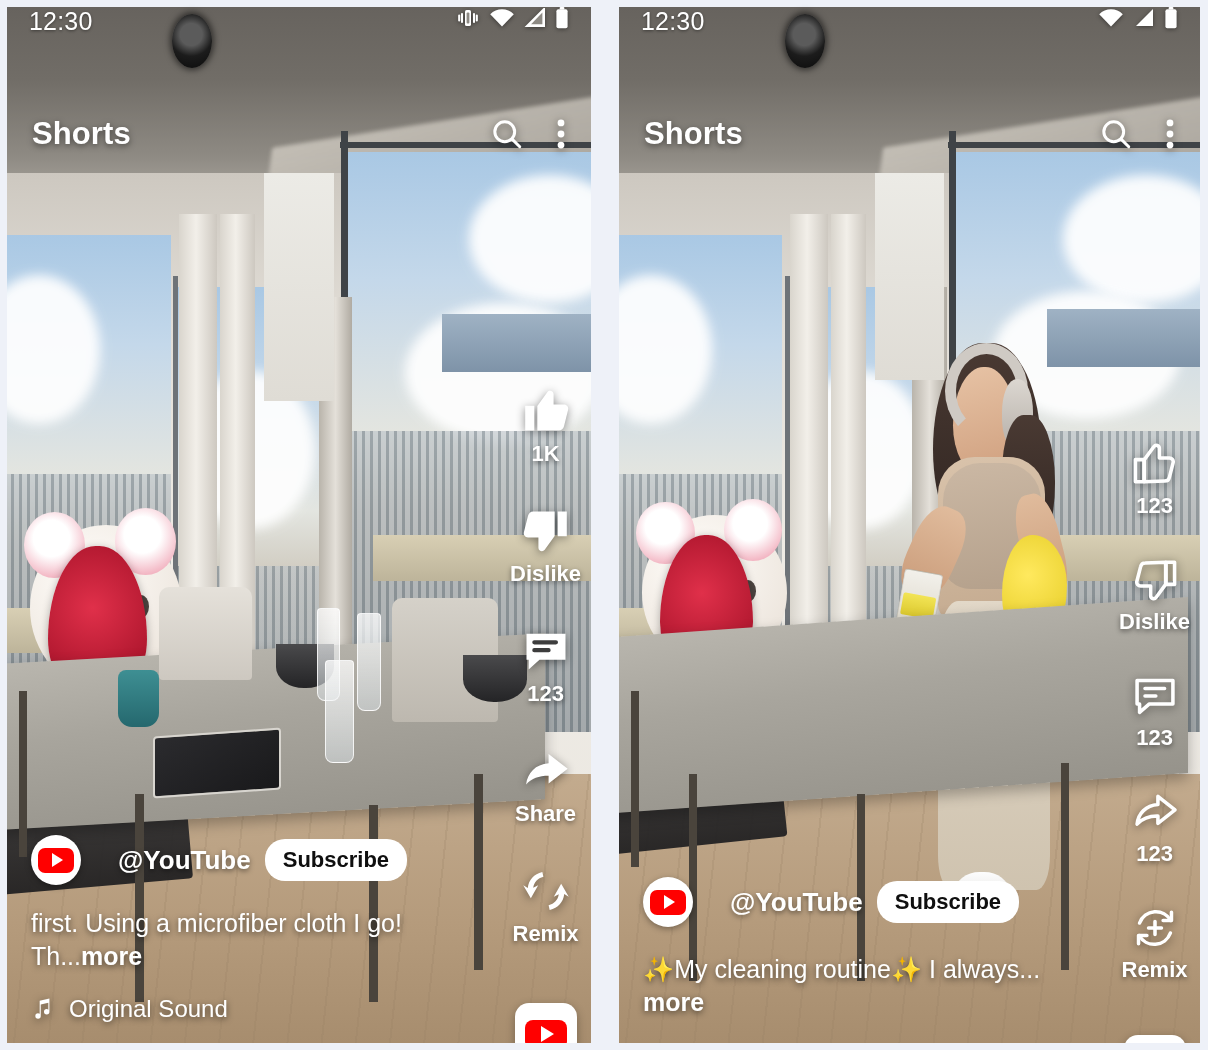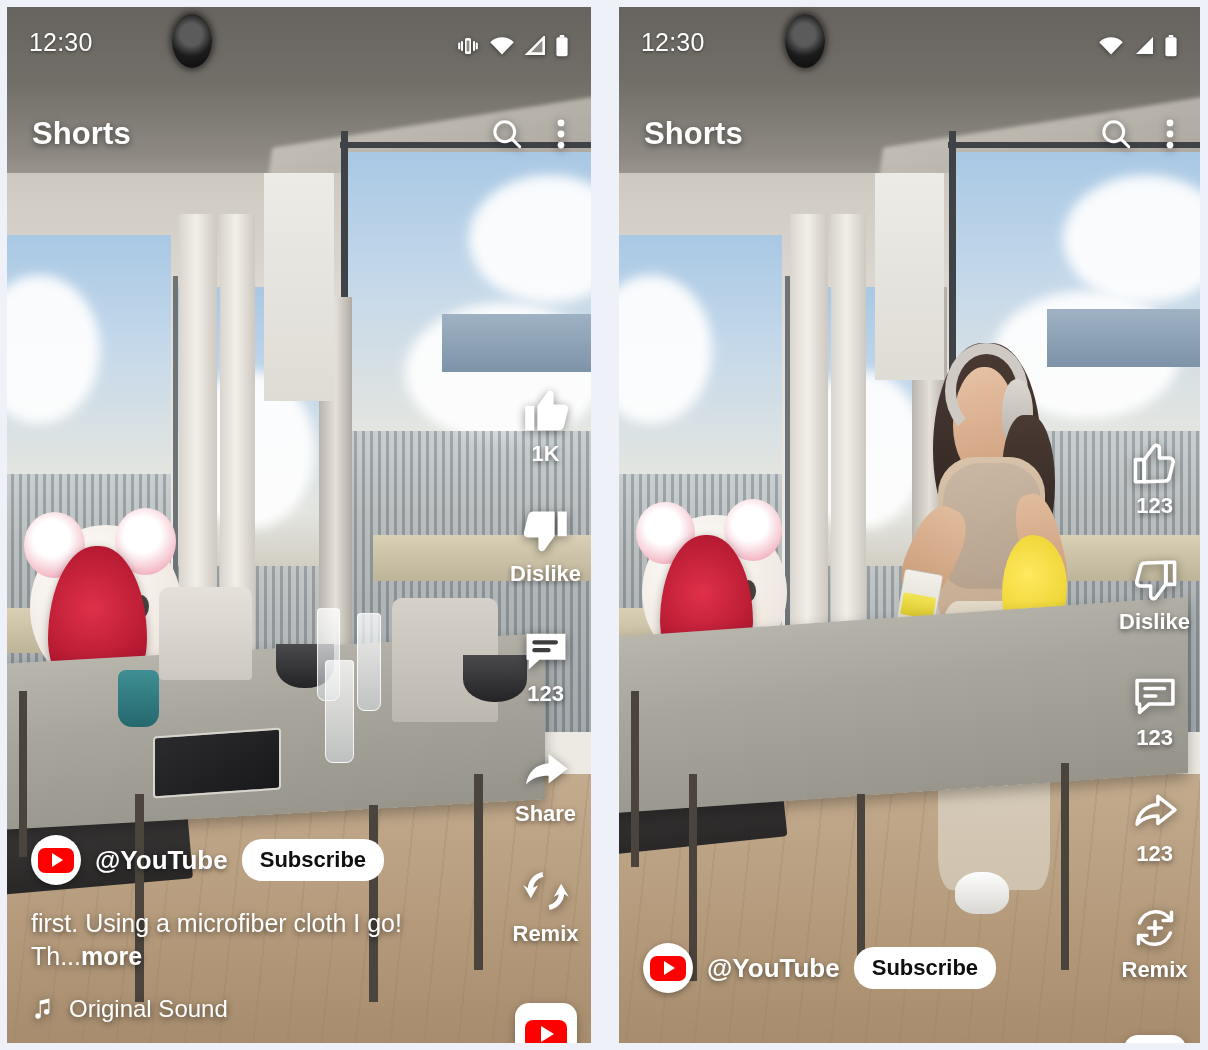--- a/index.html
+++ b/index.html
@@ -173,22 +173,22 @@
     position: absolute;
     background: radial-gradient(circle at 40% 35%, #ffe95e, #e8cf2b 70%, #cdb41c);
     border-radius: 46% 52% 48% 44% / 52% 44% 56% 48%;
   }
 
   
   .overlay { position: absolute; inset: 0; }
 
   .statusbar {
     position: absolute; left: 0; right: 0; top: 0; height: 62px;
-    display: flex; align-items: flex-end; justify-content: space-between;
-    padding: 12px 22px; color: #fff; gap: 15px;
+    display: flex; align-items: flex-start; justify-content: space-between;
+    padding: 0 22px; color: #fff; gap: 15px;
   }
   .clock { font-size: 25px; font-weight: 400; letter-spacing: .2px;
            text-shadow: 0 1px 3px rgba(0,0,0,.45); }
   .sysicons { display: flex; align-items: center; gap: 9px; }
   .sysicons svg { display: block; filter: drop-shadow(0 1px 2px rgba(0,0,0,.45)); }
 
   .topbar {
     position: absolute; left: 0; right: 0; top: 96px; height: 62px;
     display: flex; align-items: center; padding: 0 25px; color: #fff; justify-content: center;
   }
@@ -227,21 +227,21 @@
   .meta { position: absolute; left: 0; right: 96px; color: #fff; }
   .channel-row { display: flex; align-items: center; gap: 14px; }
   .avatar {
     width: 50px; height: 50px; border-radius: 50%; background: #fff;
     display: flex; align-items: center; justify-content: center; flex: none;
     box-shadow: 0 2px 6px rgba(0,0,0,.35);
   }
   .avatar .yt-badge { width: 36px; height: 25px; border-radius: 7px; }
   .avatar .yt-play { border-left-width: 11px; border-top-width: 7px; border-bottom-width: 7px; }
   .handle {
-    font-size: 26px; font-weight: 700; text-shadow: 0 2px 5px rgba(0,0,0,.5);
+    font-size: 26px; font-weight: 700; text-shadow: 0 2px 5px rgba(0,0,0,.5); margin-left: 23px;
   }
   .subscribe {
     background: #fff; color: #0f0f0f; border: none; border-radius: 20px;
     padding: 8px 18px; font-family: inherit; font-size: 22px; font-weight: 700;
     cursor: pointer; white-space: nowrap;
   }
   .desc {
     font-size: 25px; font-weight: 500; line-height: 1.32;
     text-shadow: 0 2px 6px rgba(0,0,0,.6);
   }
@@ -616,19 +616,23 @@
       <div class="meta" style="bottom:24px; left:24px;">
         <div class="channel-row" style="margin-bottom:26px;">
           <span class="avatar">
             <span class="yt-badge">
                 <span class="yt-play"></span>
               </span>
           </span>
           <span class="handle">@YouTube</span>
           <button class="subscribe">Subscribe</button>
         </div>
+        <div class="desc">
+          <span>✨My cleaning routine✨  I always...</span>
+          <span class="more">more</span>
+        </div>
       </div>
     </div>
   </div>
 
   <div class="punch" style="left:172px; top:14px;"></div>
   <div class="punch" style="left:785px; top:14px;"></div>
 </div>
 
 </body></html>

